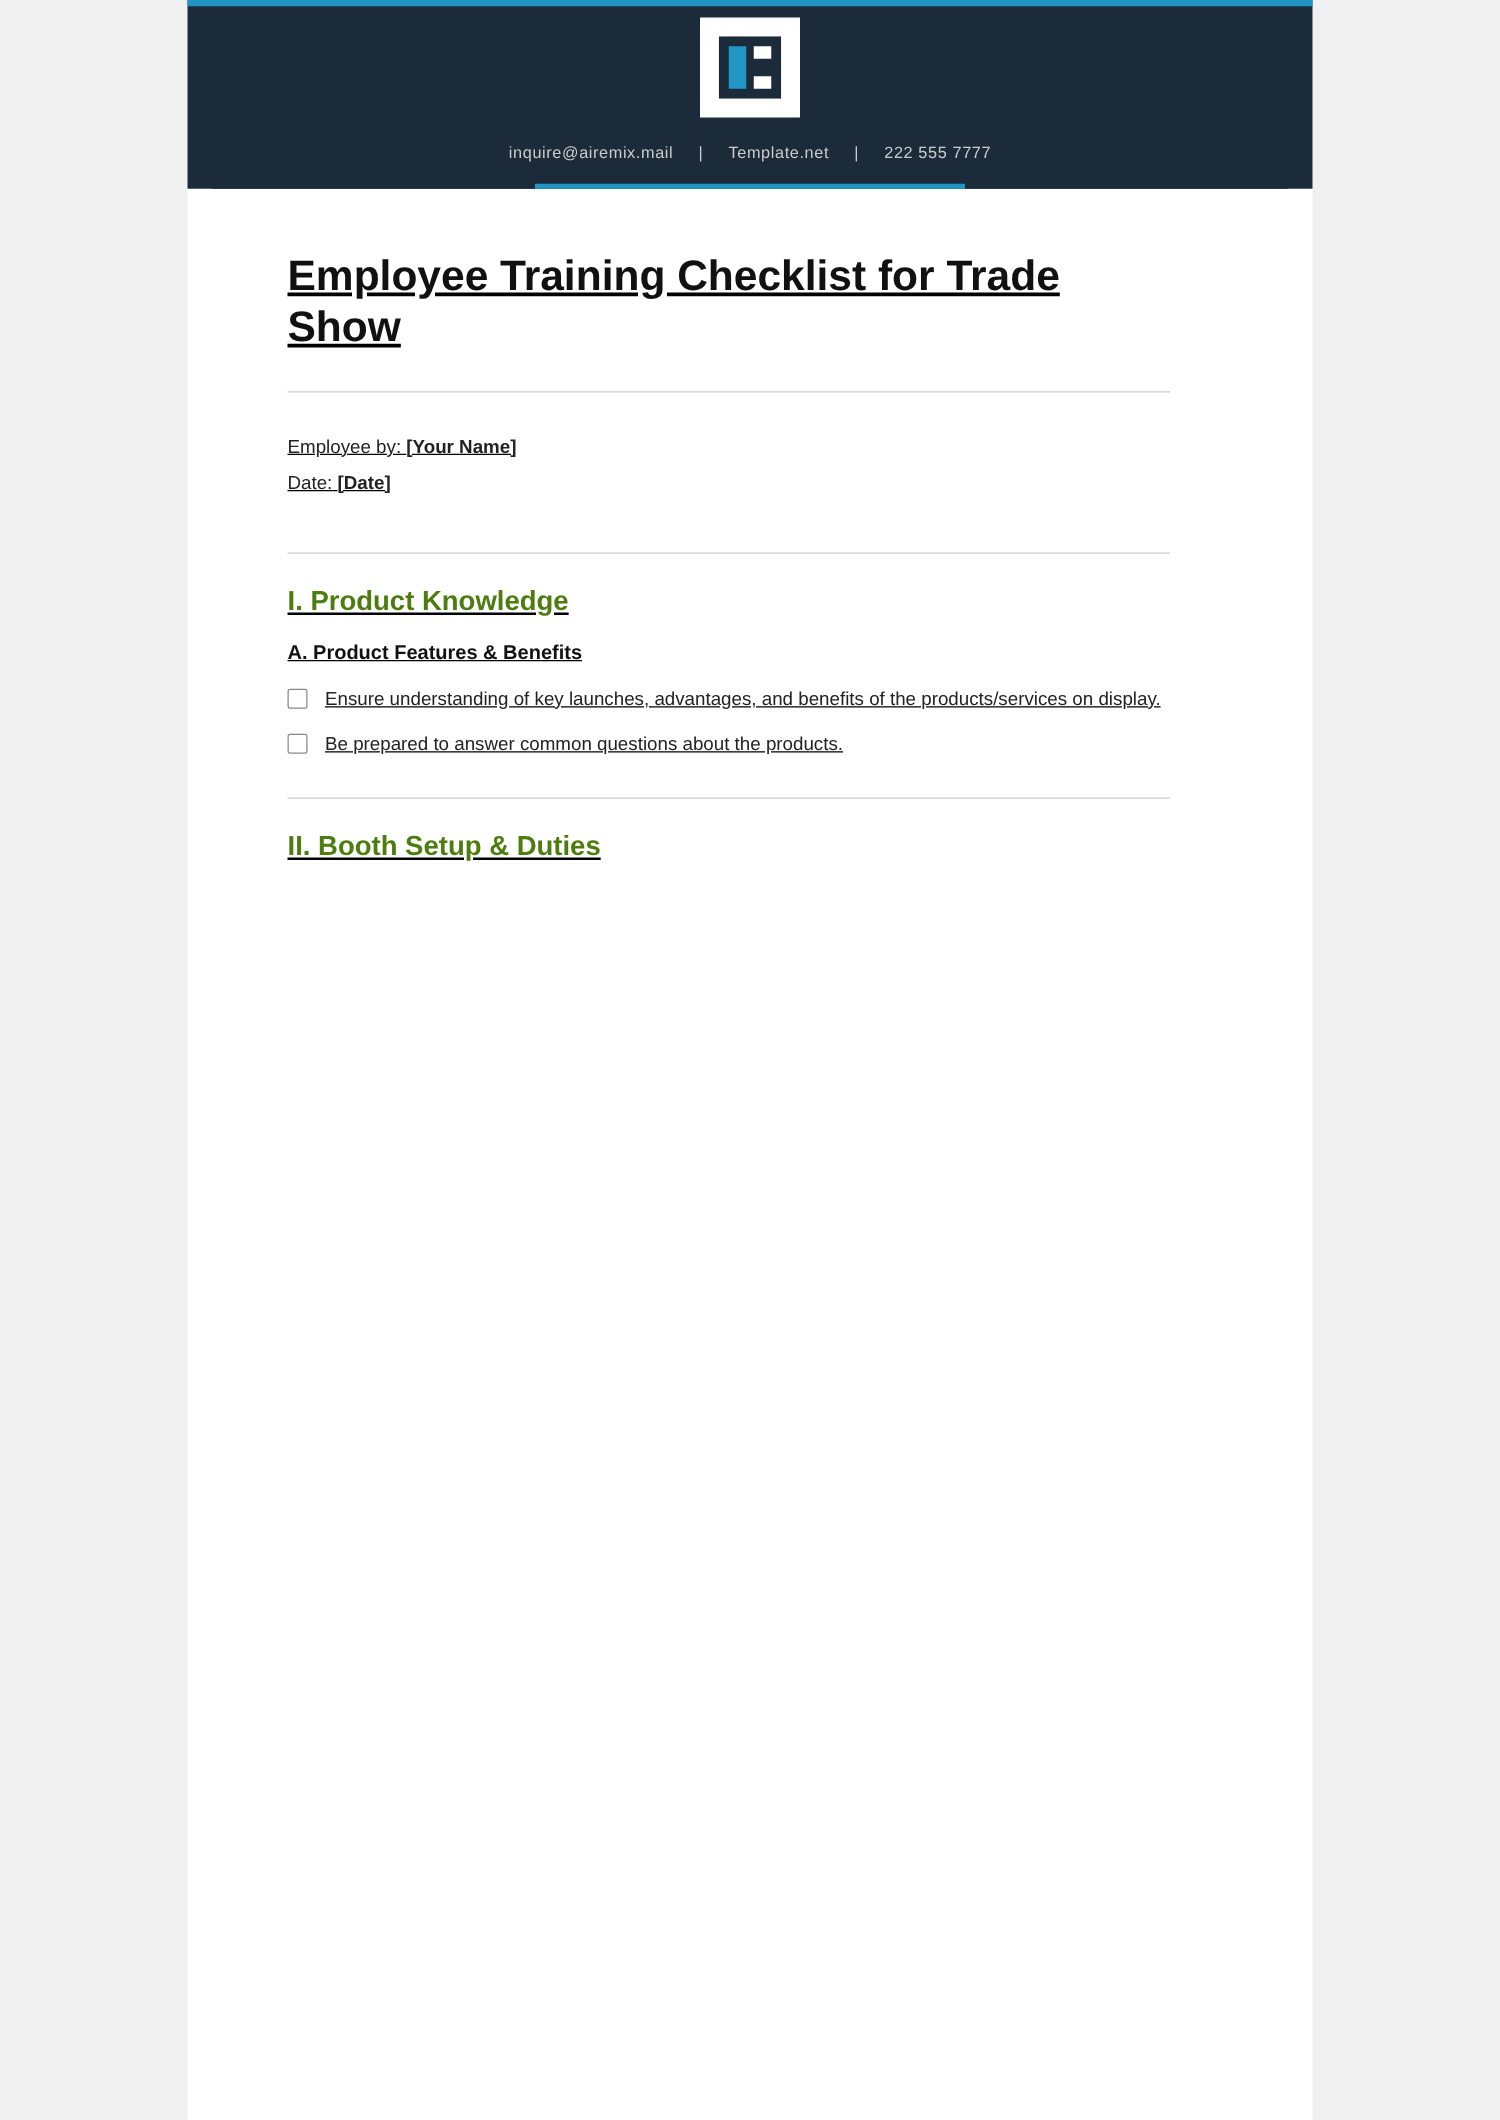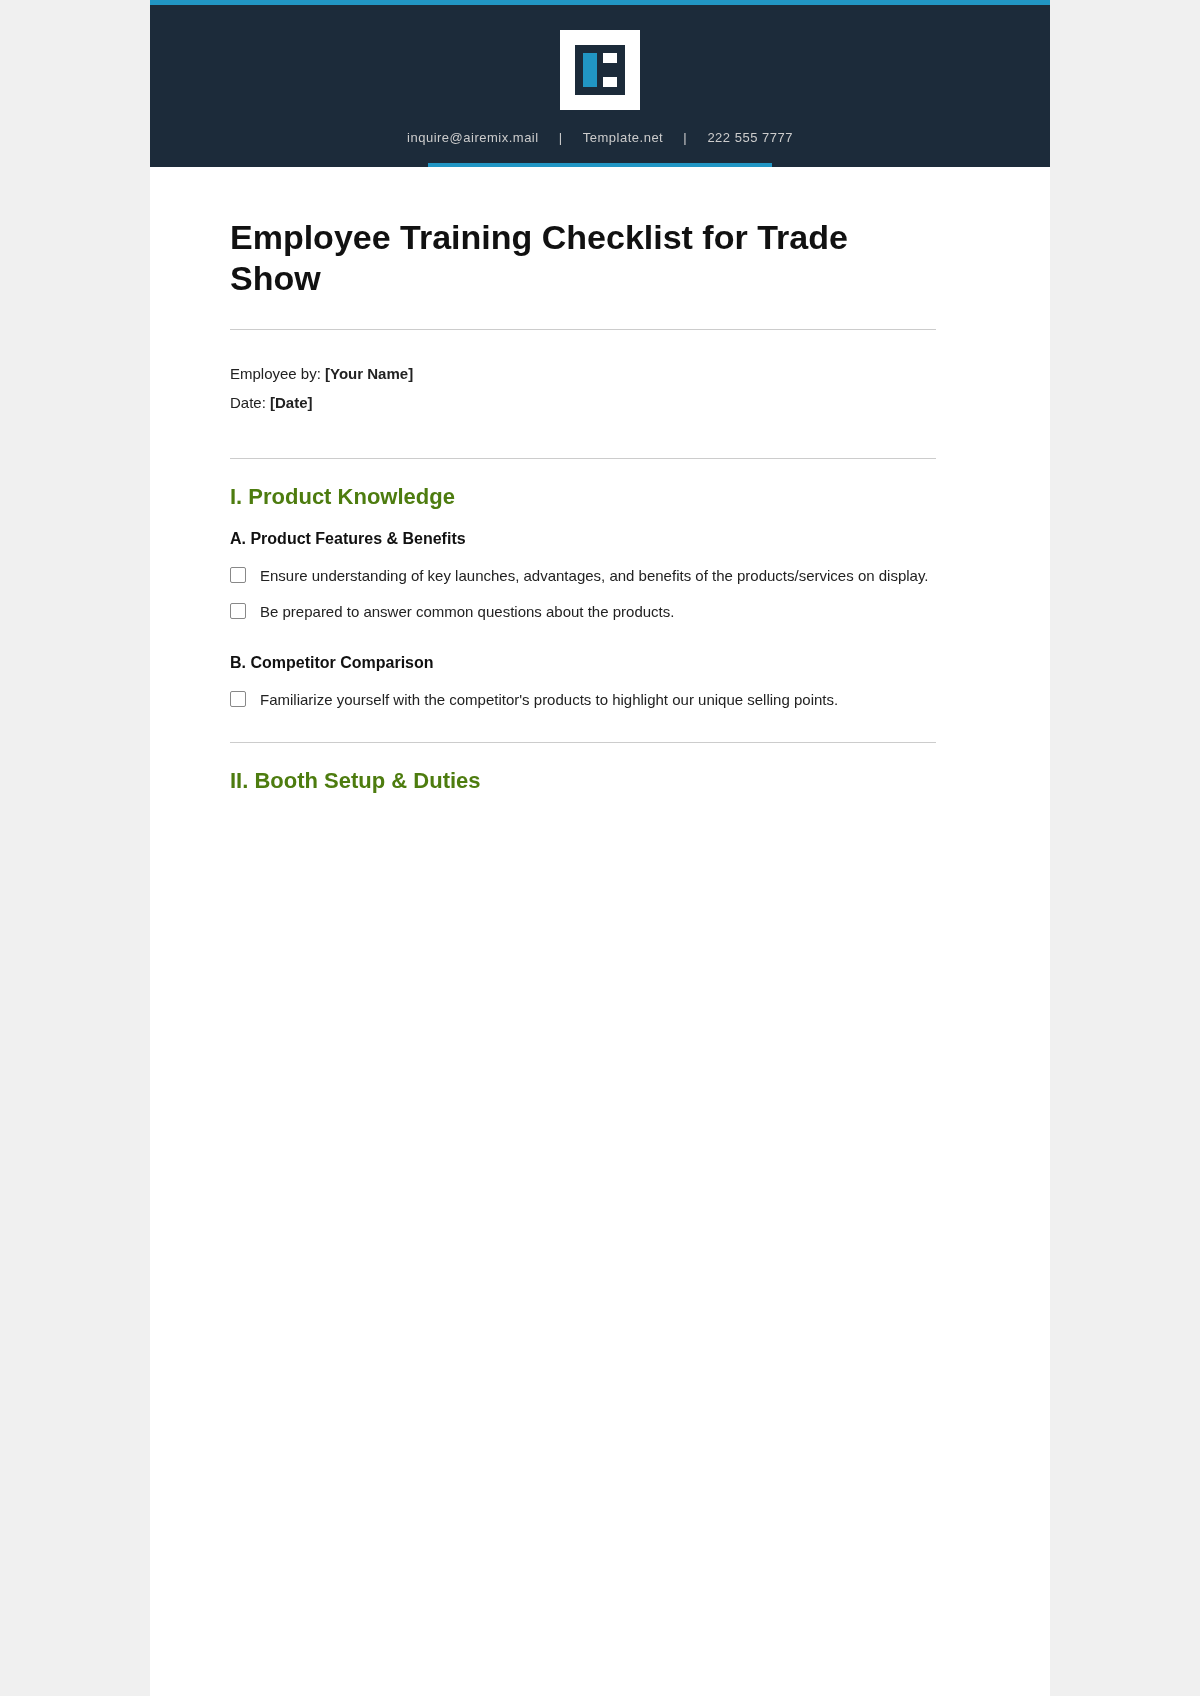--- a/index.html
+++ b/index.html
@@ -21,21 +21,21 @@
       width: 900px;
       background: #ffffff;
       min-height: 1696px;
       position: relative;
     }
 
     
     .header {
       background: #1c2b3a;
       width: 100%;
-      padding: 30px 20px 0 20px;
+      padding: 14px 20px 0 20px;
       display: flex;
       flex-direction: column;
       align-items: center;
       position: relative;
     }
 
     .header-top-bar {
       position: absolute;
       top: 0;
       left: 0;
@@ -73,20 +73,21 @@
     .header-bottom-bar {
       width: 100%;
       height: 4px;
       background: linear-gradient(to right, #1c2b3a 30%, #2196c4 30%, #2196c4 70%, #1c2b3a 70%);
       margin-top: 0;
     }
 
     
     .content {
       padding: 50px 114px 50px 80px;
+      text-decoration: underline;
     }
 
     .document-title {
       font-size: 34px;
       font-weight: 900;
       color: #111111;
       line-height: 1.2;
       margin-bottom: 30px;
     }
 
@@ -217,27 +218,20 @@
         <div class="checklist-item">
           <div class="checkbox"></div>
           <span class="checklist-text">Ensure understanding of key launches, advantages, and benefits of the products/services on display.</span>
         </div>
         <div class="checklist-item">
           <div class="checkbox"></div>
           <span class="checklist-text">Be prepared to answer common questions about the products.</span>
         </div>
       </div>
 
-      <div class="subsection-block">
-        <h3 class="subsection-heading">B. Competitor Comparison</h3>
-        <div class="checklist-item">
-          <div class="checkbox"></div>
-          <span class="checklist-text">Familiarize yourself with the competitor's products to highlight our unique selling points.</span>
-        </div>
-      </div>
 
     </div>
 
     <hr class="divider">
 
     <div class="section-block">
       <h2 class="section-heading">II. Booth Setup &amp; Duties</h2>
     </div>
 
   </div>

